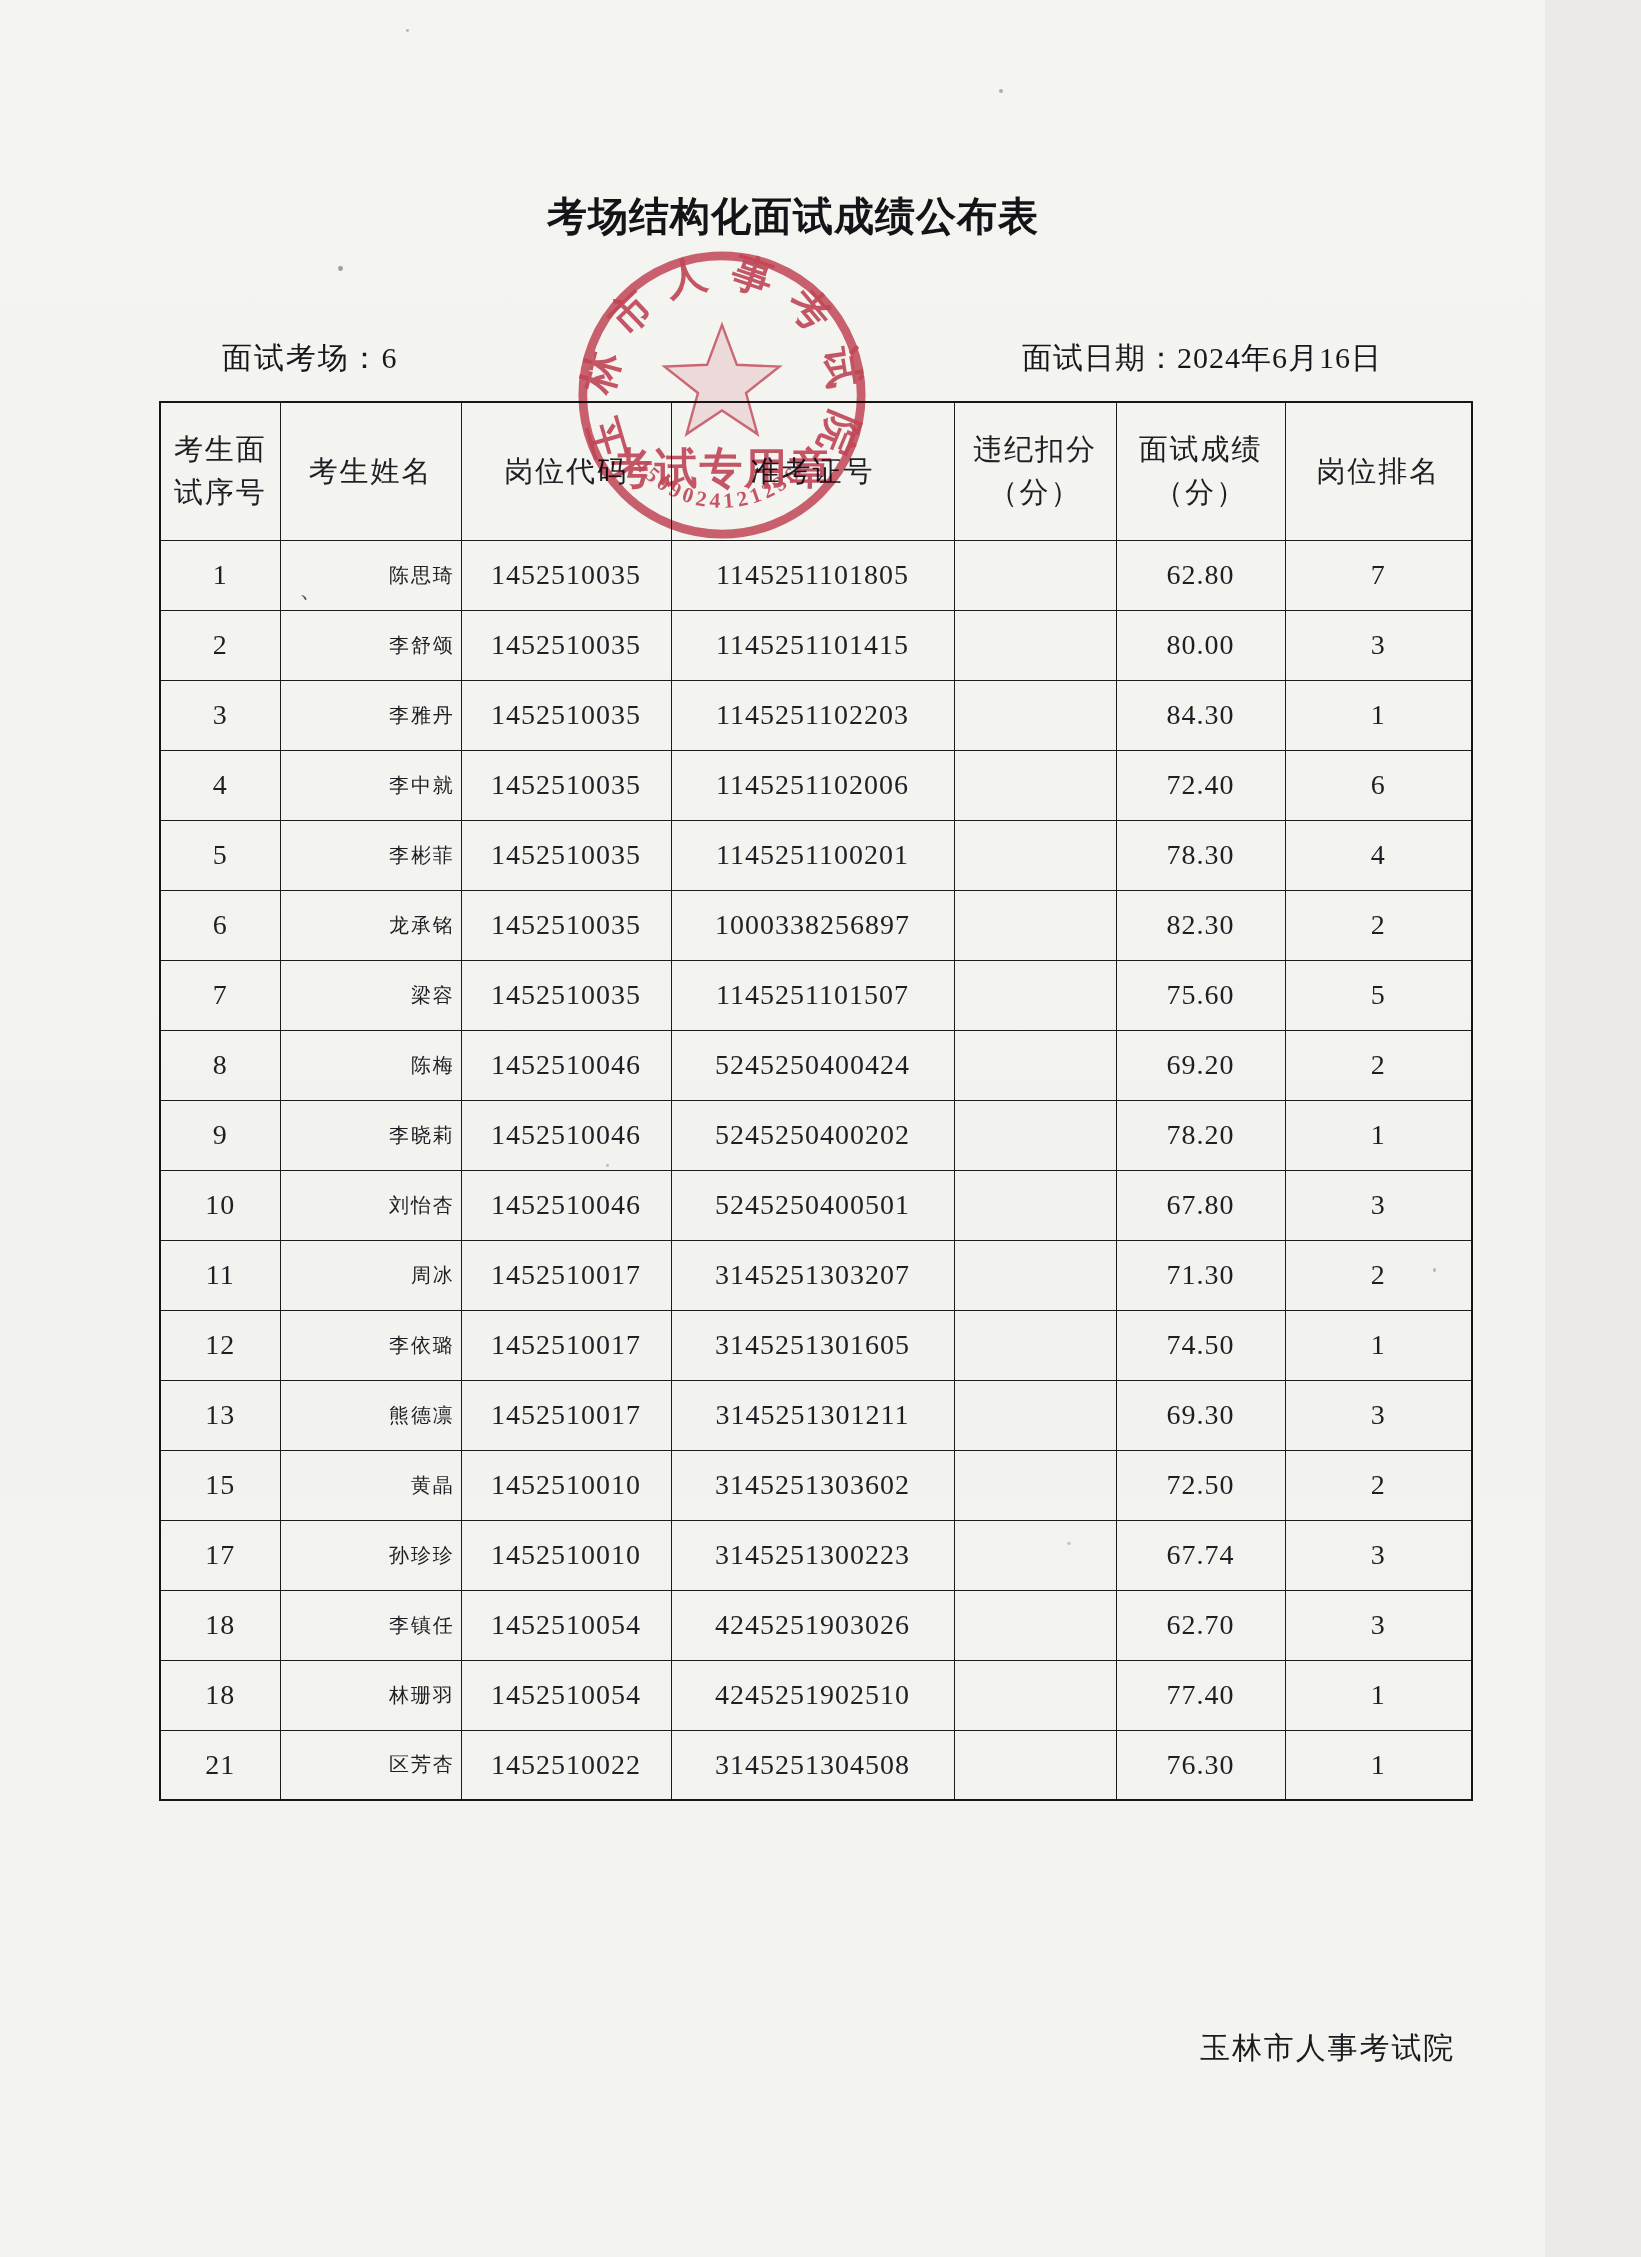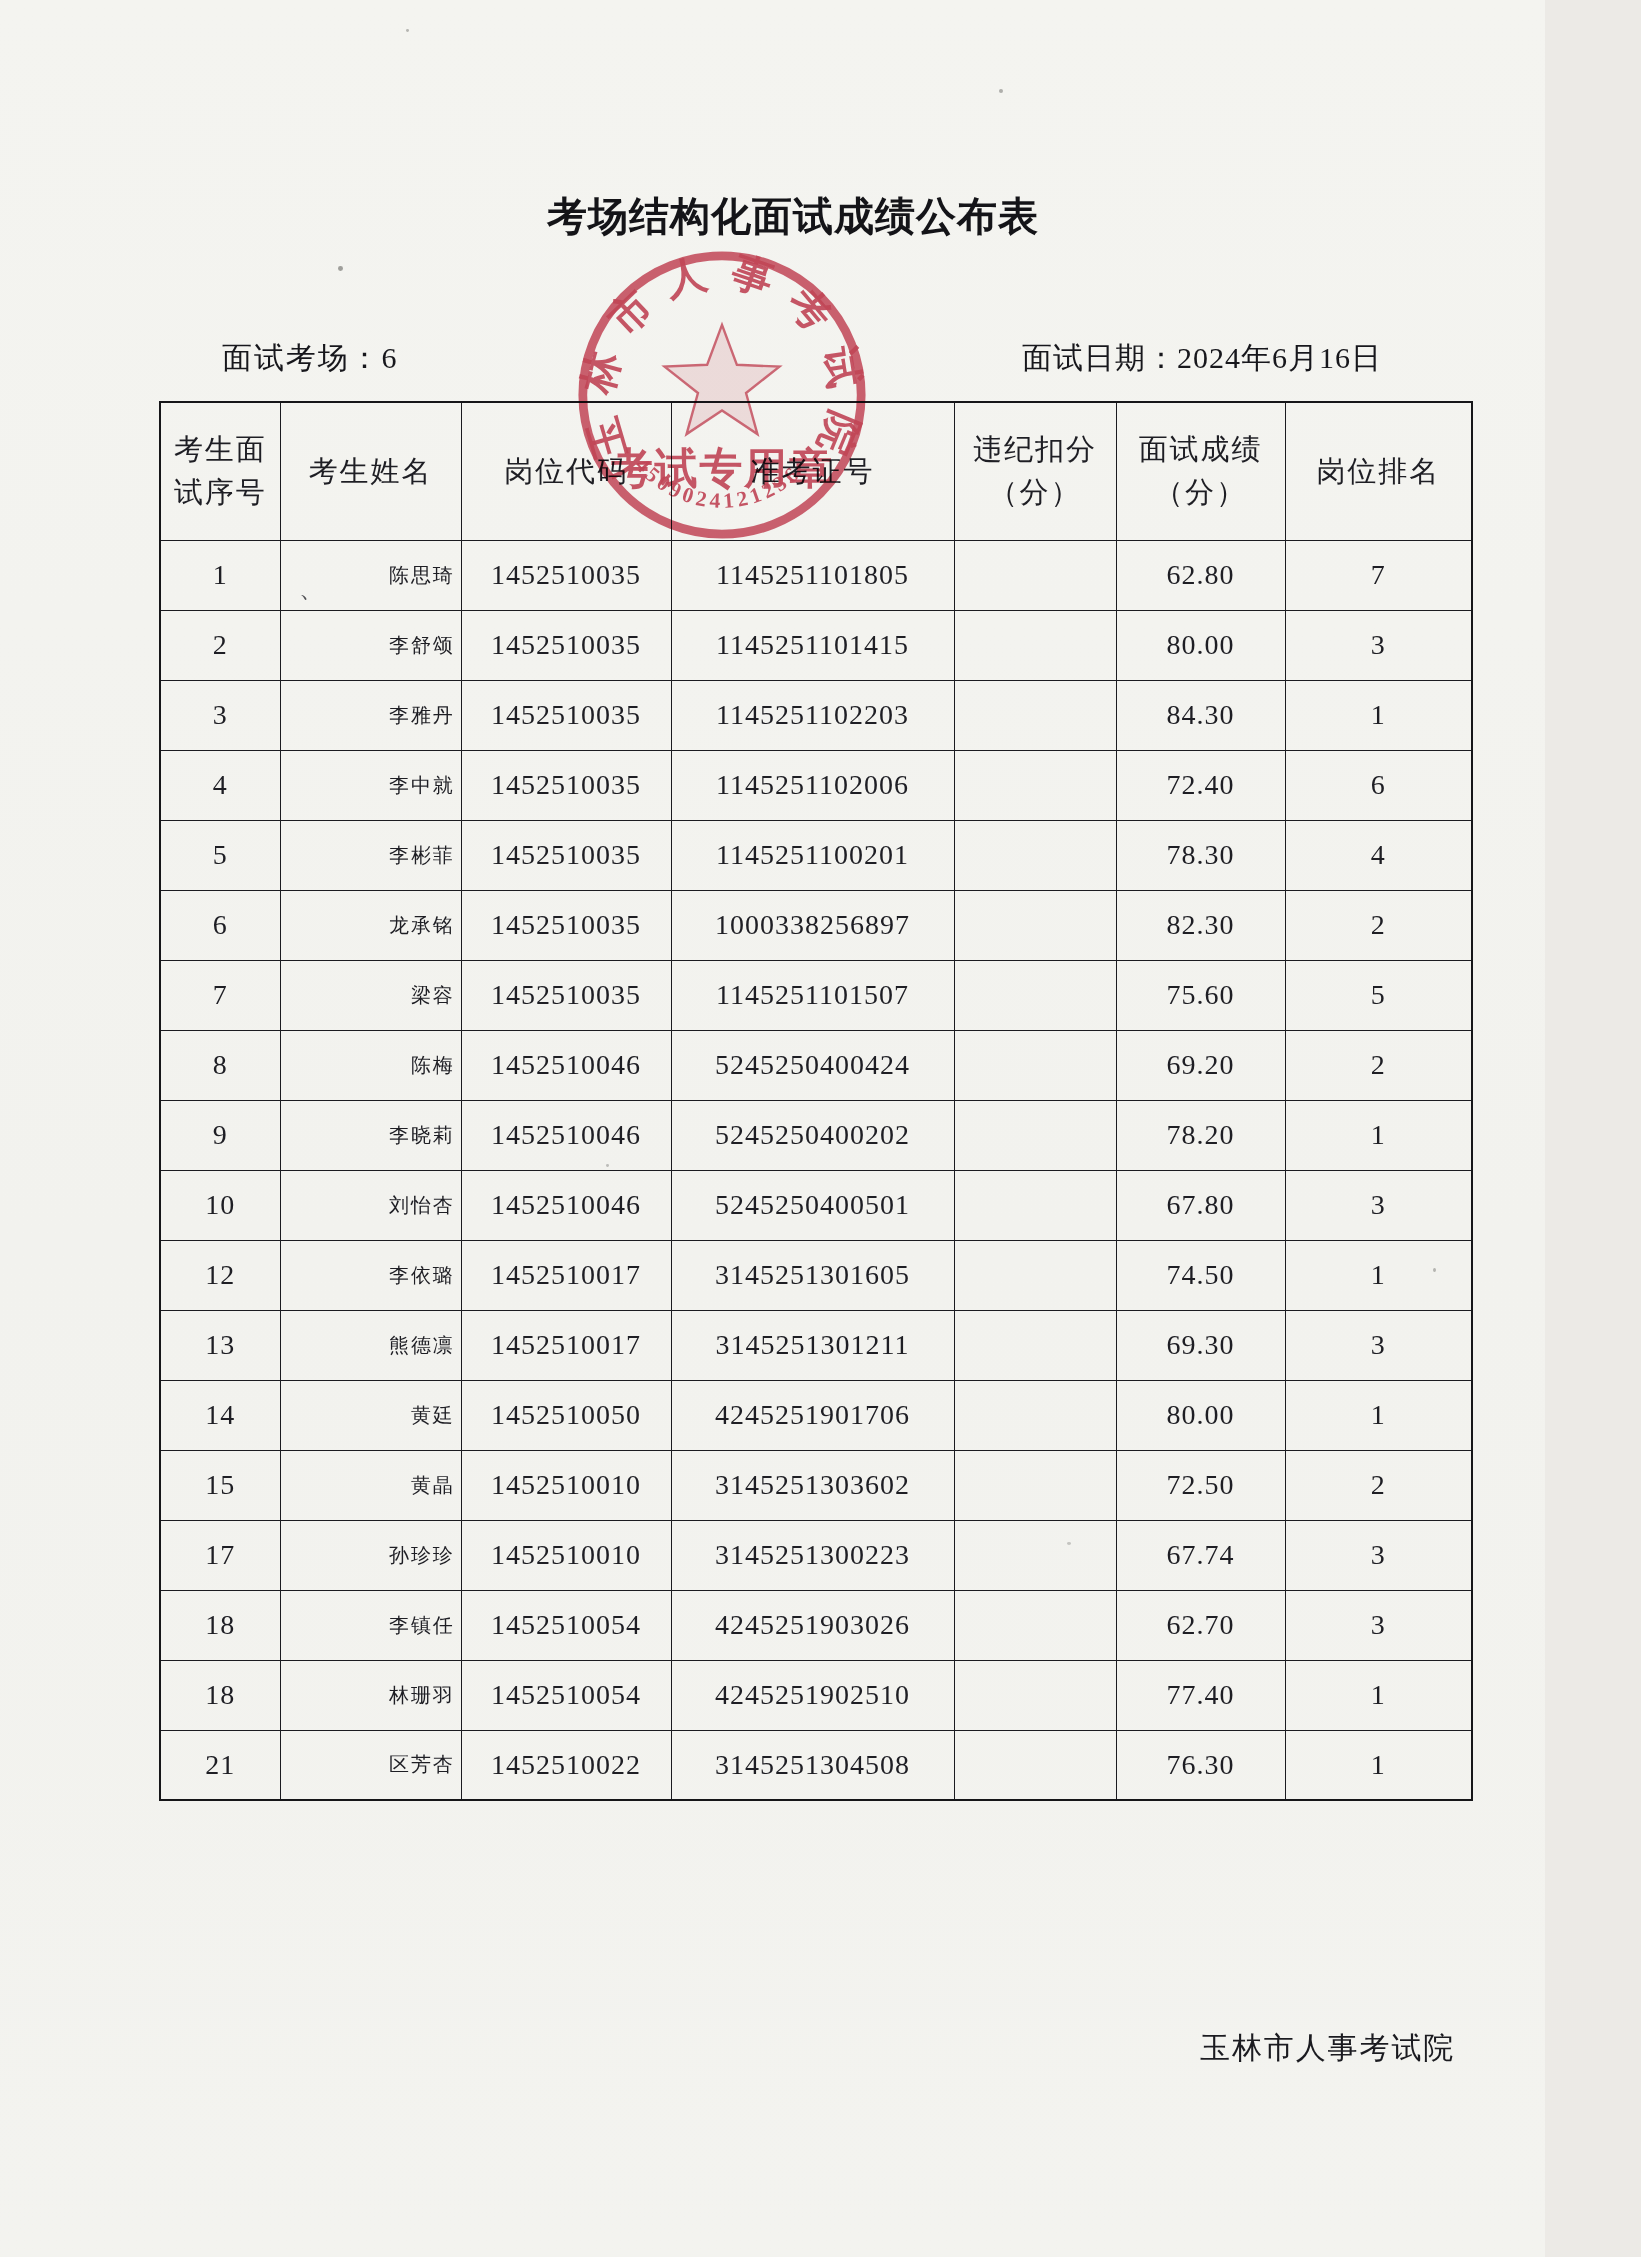--- a/index.html
+++ b/index.html
@@ -183,45 +183,45 @@
         <tr>
           <td>10</td>
           <td>刘怡杏</td>
           <td>1452510046</td>
           <td>5245250400501</td>
           <td></td>
           <td>67.80</td>
           <td>3</td>
         </tr>
         <tr>
+          <td>11</td>
+          <td>周冰</td>
+          <td>1452510017</td>
+          <td>3145251303207</td>
+          <td></td>
+          <td>71.30</td>
+          <td>2</td>
+        </tr>
+        <tr>
           <td>12</td>
           <td>李依璐</td>
           <td>1452510017</td>
           <td>3145251301605</td>
           <td></td>
           <td>74.50</td>
           <td>1</td>
         </tr>
         <tr>
           <td>13</td>
           <td>熊德凛</td>
           <td>1452510017</td>
           <td>3145251301211</td>
           <td></td>
           <td>69.30</td>
           <td>3</td>
-        </tr>
-        <tr>
-          <td>14</td>
-          <td>黄廷</td>
-          <td>1452510050</td>
-          <td>4245251901706</td>
-          <td></td>
-          <td>80.00</td>
-          <td>1</td>
         </tr>
         <tr>
           <td>15</td>
           <td>黄晶</td>
           <td>1452510010</td>
           <td>3145251303602</td>
           <td></td>
           <td>72.50</td>
           <td>2</td>
         </tr>

